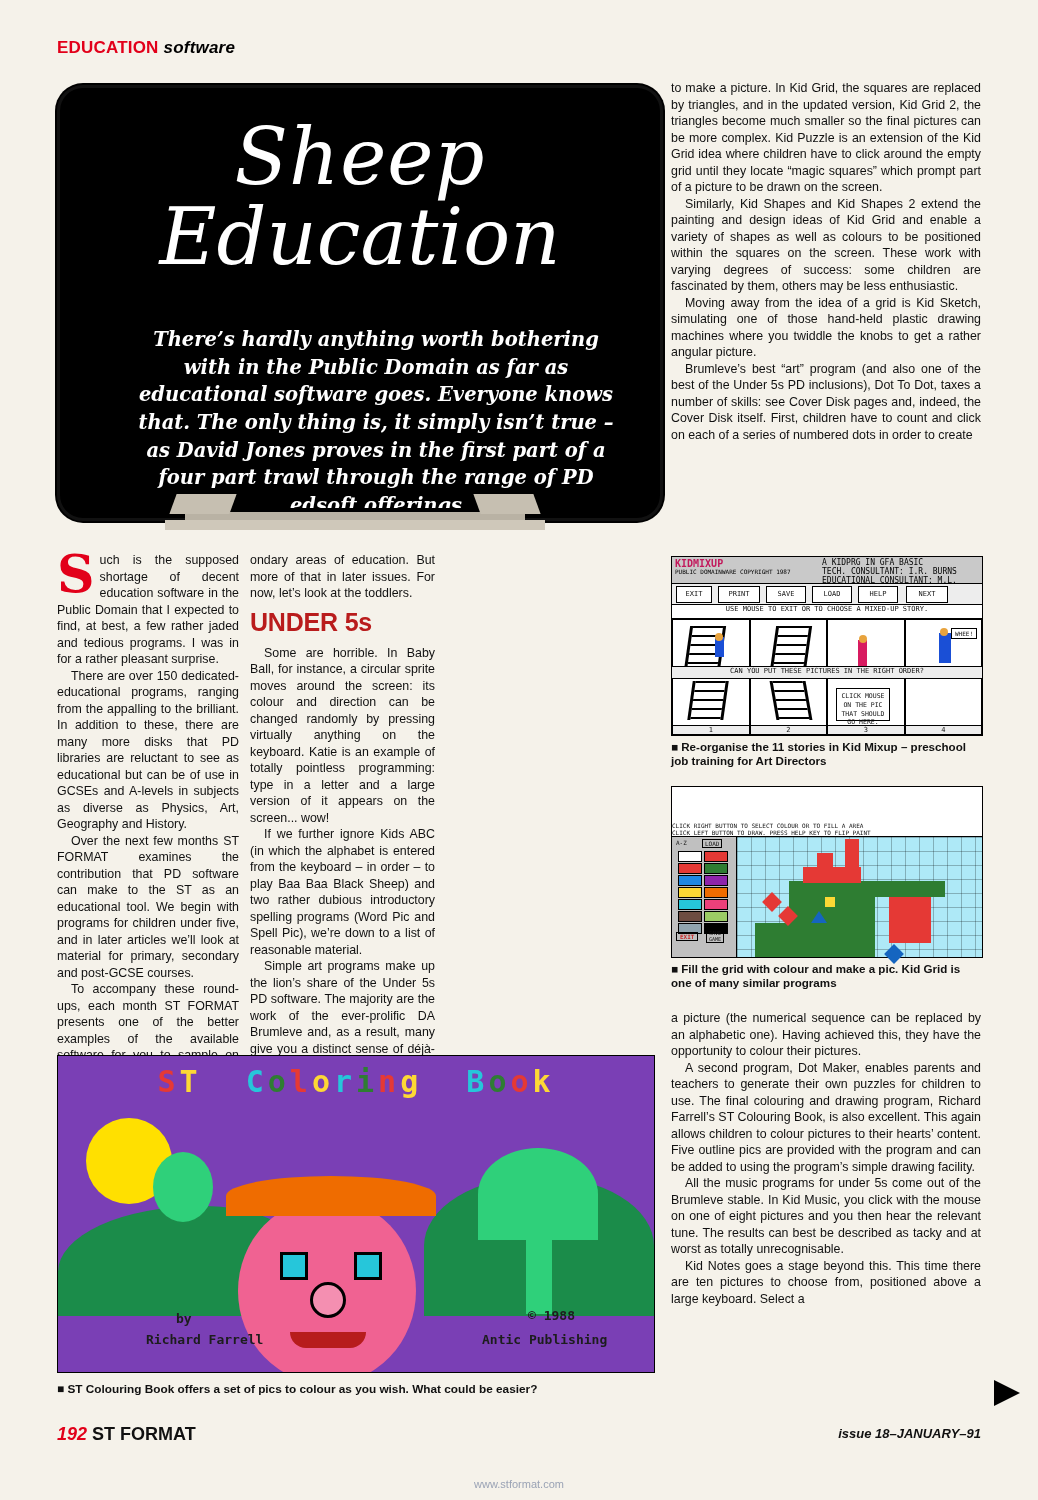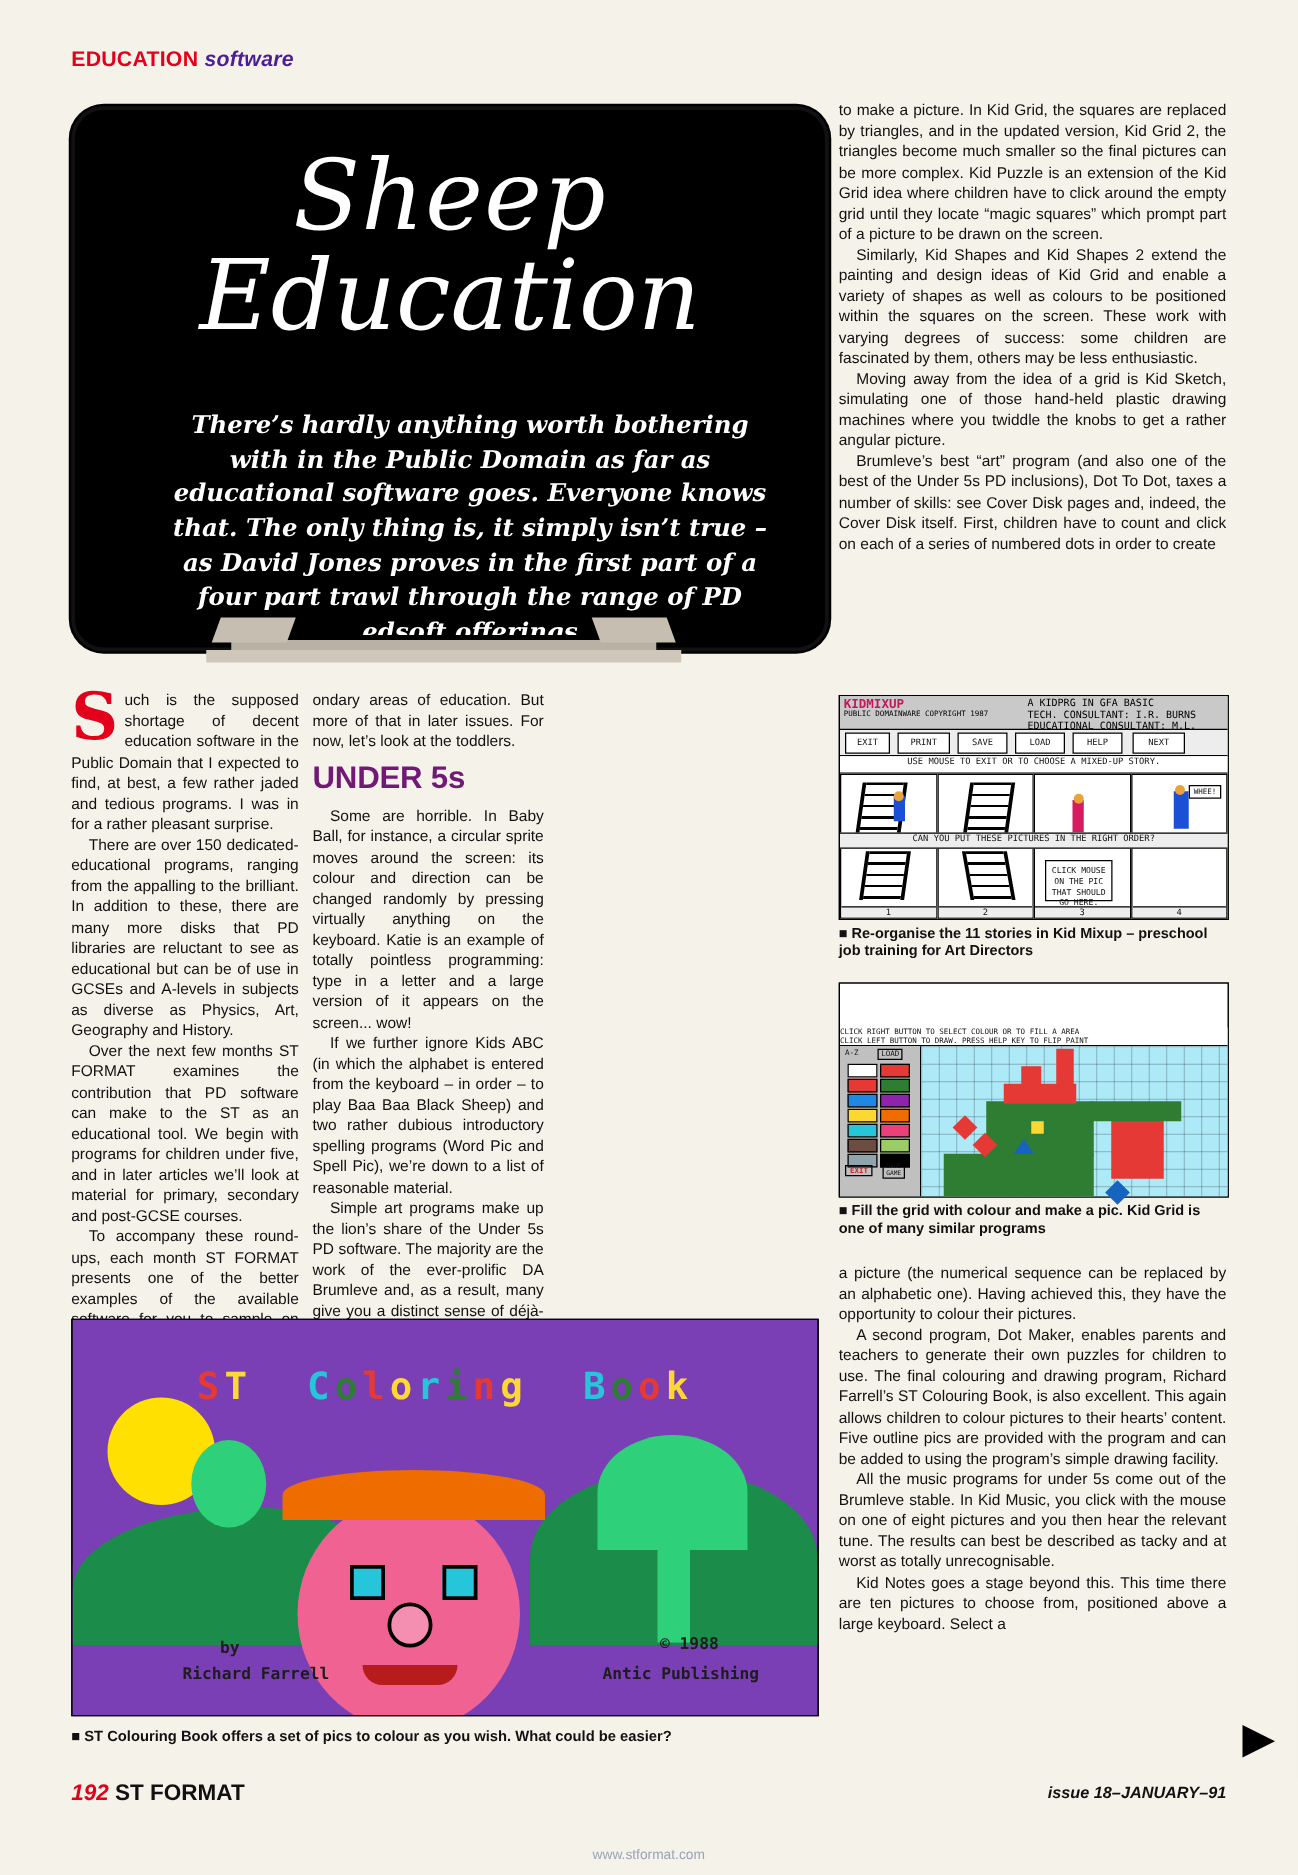--- a/index.html
+++ b/index.html
@@ -14,21 +14,21 @@
   .page{
     position:absolute;inset:0;
     background:#f5f2ea;
   }
   
   .kicker{
     position:absolute;left:57px;top:38px;
     font-size:17px;font-weight:bold;letter-spacing:.2px;
   }
   .kicker .red{color:#e2001a;font-style:normal;}
-  .kicker .ital{color:#4c1d95;font-style:italic;}
+  .kicker .ital{color:#000000;font-style:italic;}
 
   
   .hero{
     position:absolute;left:57px;top:85px;width:600px;height:430px;
     background:#000;border-radius:26px;
     border:3px solid #111;
     box-shadow:0 0 0 2px #000;
   }
   .hero-inner{
     position:absolute;inset:10px;border-radius:20px;background:#000;
@@ -84,21 +84,21 @@
 
   .dropcap{
     float:left;
     font-family:"DejaVu Serif", serif;
     font-weight:bold;
     color:#e2001a;
     font-size:52px;line-height:40px;
     margin:2px 5px 0 0;
   }
   .sechead{
-    color:#701a75;
+    color:#b91c1c;
     font-size:25px;font-weight:bold;
     margin:4px 0 6px 0;
     letter-spacing:-.2px;
   }
 
   
   .shot{position:absolute;border:1px solid #000;background:#000;}
   .shot1{left:671px;top:556px;width:310px;height:178px;}
   .shot2{left:671px;top:786px;width:310px;height:170px;}
   .cap{
@@ -170,21 +170,21 @@
   .k2 .sw2{position:absolute;left:32px;width:22px;height:9px;border:1px solid #000;}
   .k2 .canvas{position:absolute;left:65px;right:0;top:50px;bottom:0;background:#aee9f7;
     background-image:linear-gradient(to right,rgba(0,0,0,.25) 1px,transparent 1px),
                      linear-gradient(to bottom,rgba(0,0,0,.25) 1px,transparent 1px);
     background-size:14px 14px;}
   .k2 .blk{position:absolute;}
 
   
   .cbk{position:absolute;inset:0;background:#7a3fb5;overflow:hidden;}
   .cbk .titletxt{position:absolute;left:0;right:0;top:8px;text-align:center;
-     font-family:"DejaVu Sans Mono", monospace;font-weight:bold;font-size:30px;letter-spacing:4px;margin-top:28px;}
+     font-family:"DejaVu Sans Mono", monospace;font-weight:bold;font-size:30px;letter-spacing:4px;}
   .cbk .sun{position:absolute;left:28px;top:62px;width:86px;height:86px;background:#ffe000;border-radius:50%;}
   .cbk .sig{position:absolute;font-family:"DejaVu Sans Mono", monospace;font-size:13px;font-weight:bold;color:#1d1d1d;}
   .cbk .face{position:absolute;left:180px;top:142px;width:178px;height:186px;background:#f06292;border-radius:50%;}
 </style>
 </head>
 <body>
 
 <div class="page">
 
   <div class="kicker">

